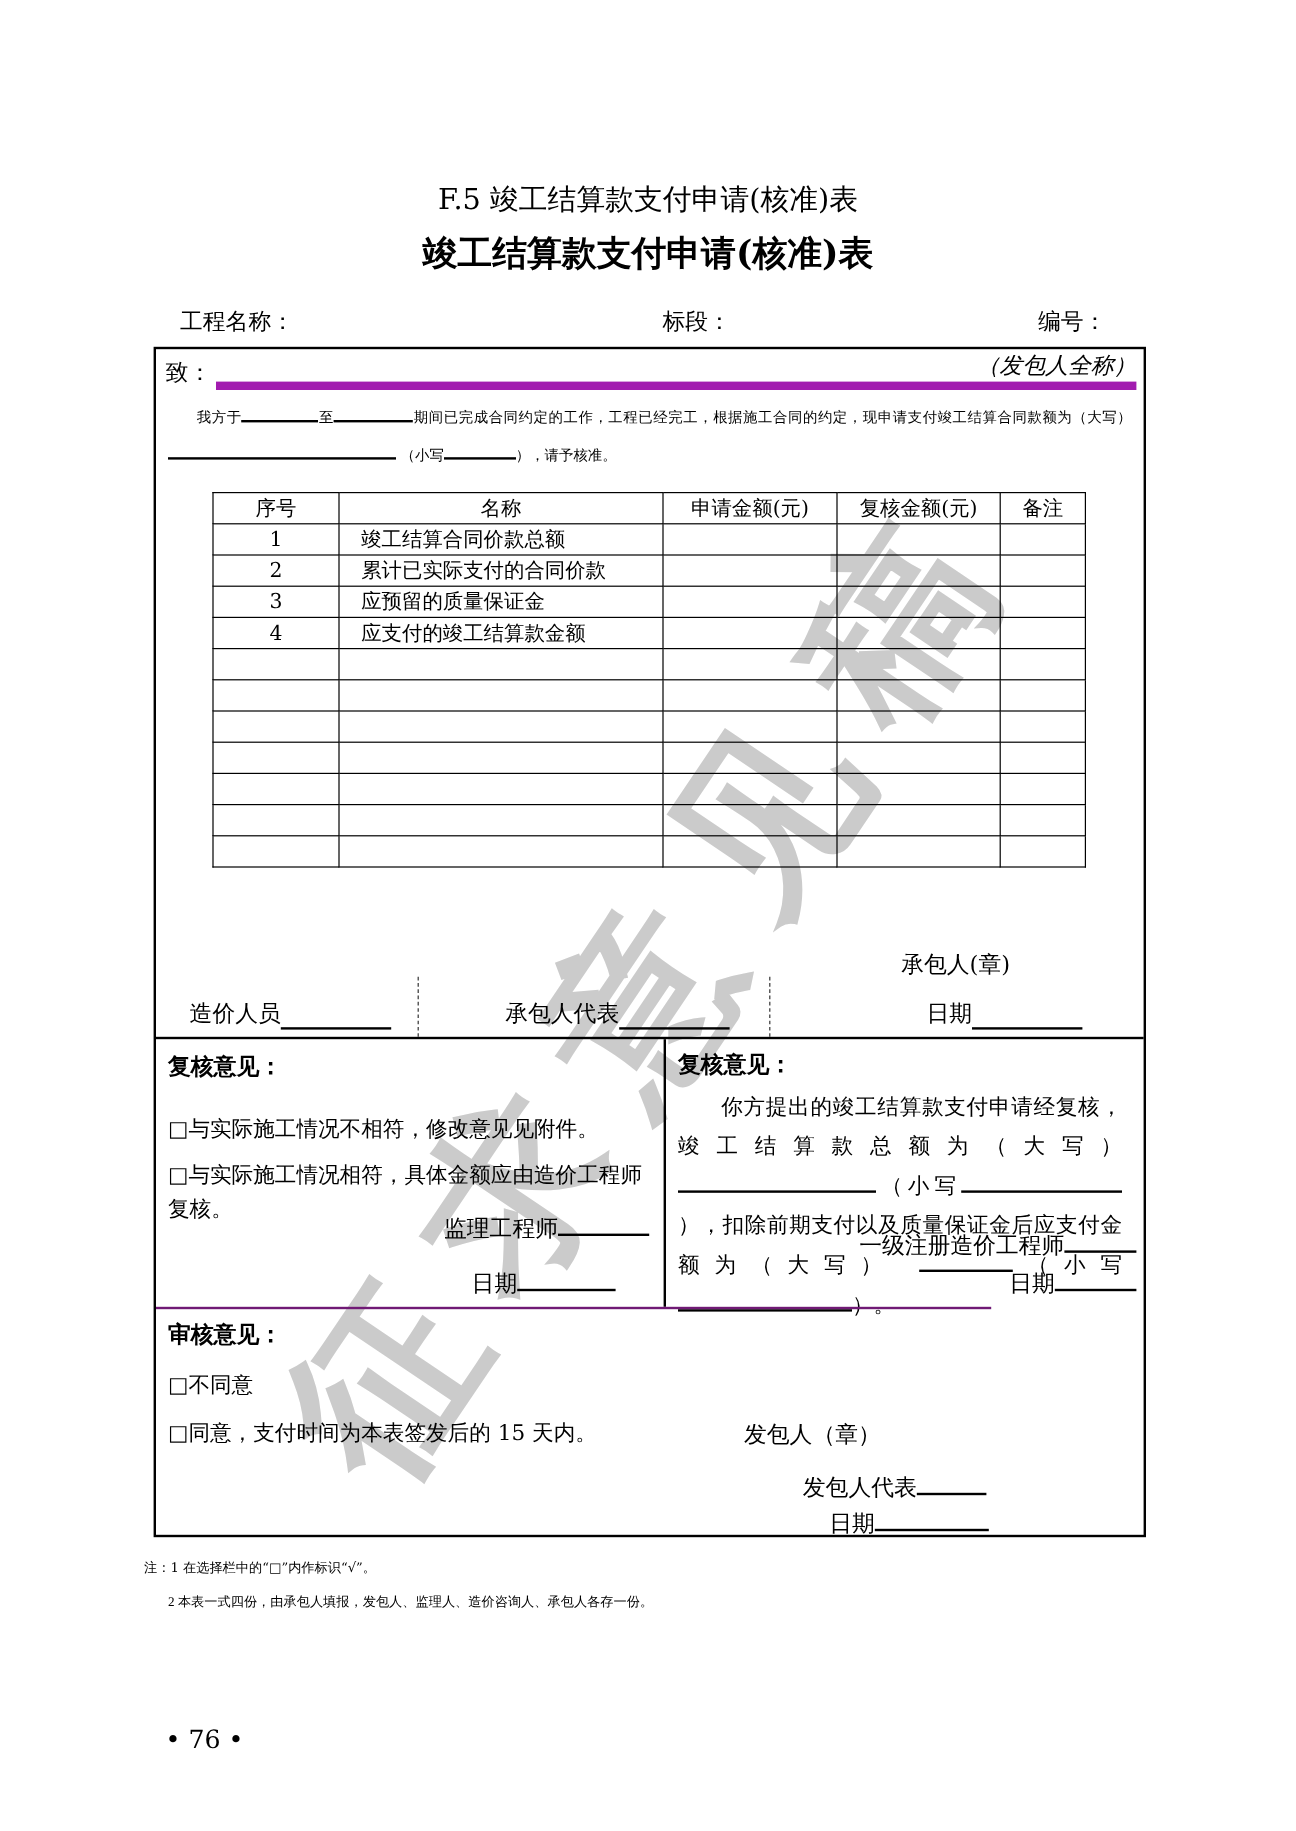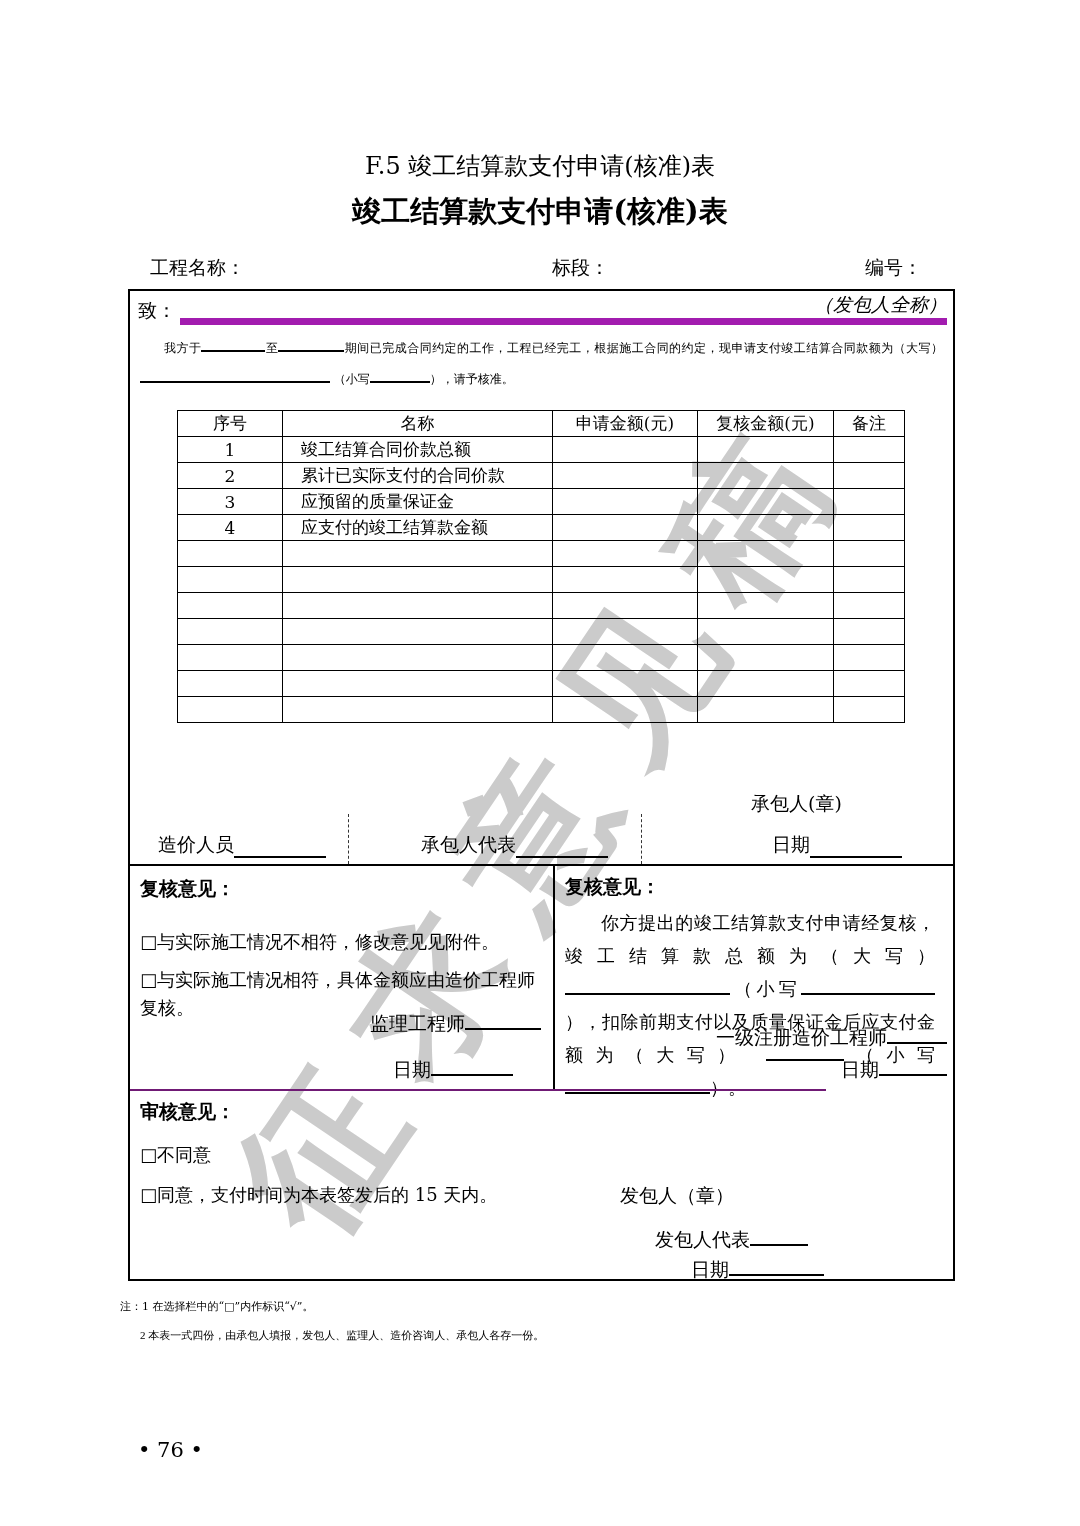--- a/index.html
+++ b/index.html
@@ -67,21 +67,21 @@
   .sign-abs { position:absolute; white-space:nowrap; font-size:19px; }
   .rl-signer { right:12px; bottom:52px; }
   .rl-date { right:40px; bottom:6px; }
   .rr-signer { right:6px; bottom:38px; }
   .rr-date { right:6px; bottom:6px; }
 
   .audit-row { position:absolute; left:0; top:798px; width:696px; height:186px; border-top:2px solid #701a75; padding:8px 10px 0 10px; box-sizing:border-box; }
   .audit-row .opt-1 { margin-top:16px; }
   .audit-row .opt-2 { margin-top:12px; }
   .a-seal { right:92px; top:92px; }
-  .a-rep { right:18px; top:136px; }
+  .a-rep { right:4px; top:136px; }
   .a-date { right:2px; top:166px; }
 
   .notes { top:1293px; left:120px; font-size:11px; line-height:28px; }
   .note-2 { margin-left:20px;font-family:Liberation Serif, serif; }
 
   .page-num { top:1438px; left:138px; font-size:21px; }
 
   .checkbox { display:inline-block; }
 </style>
 </head>

